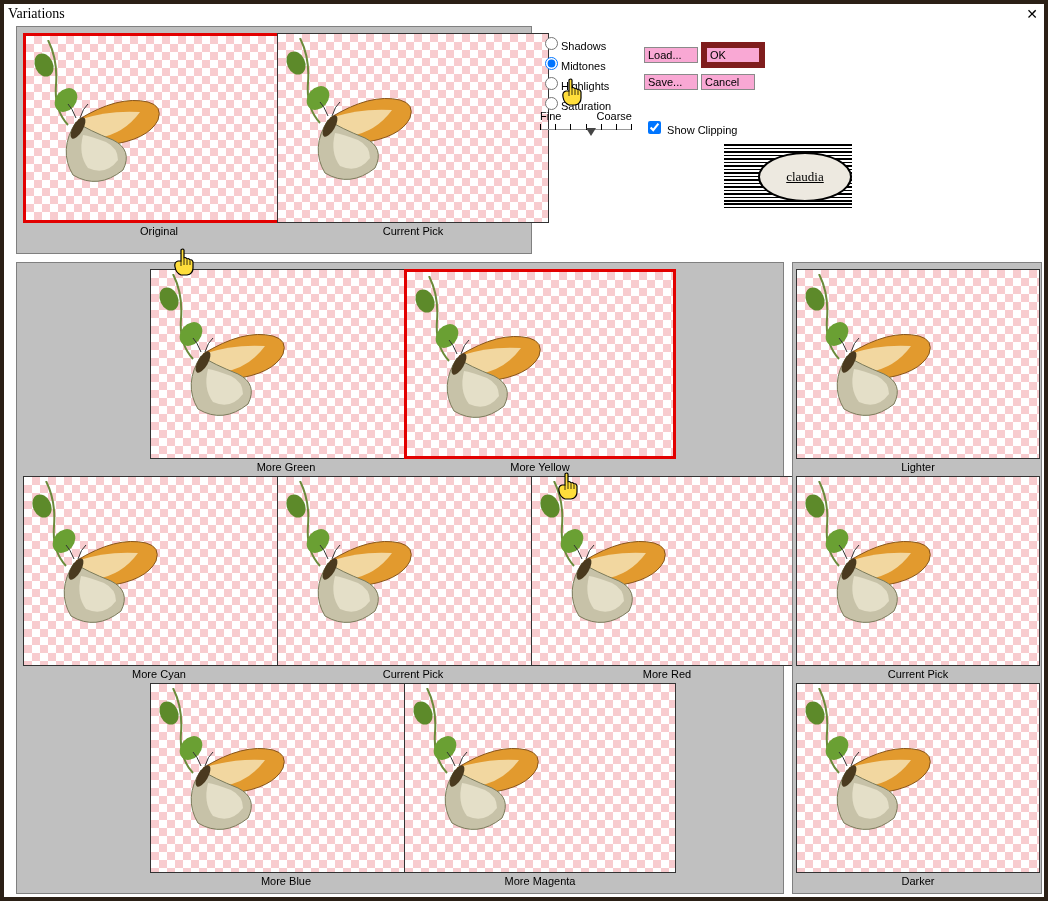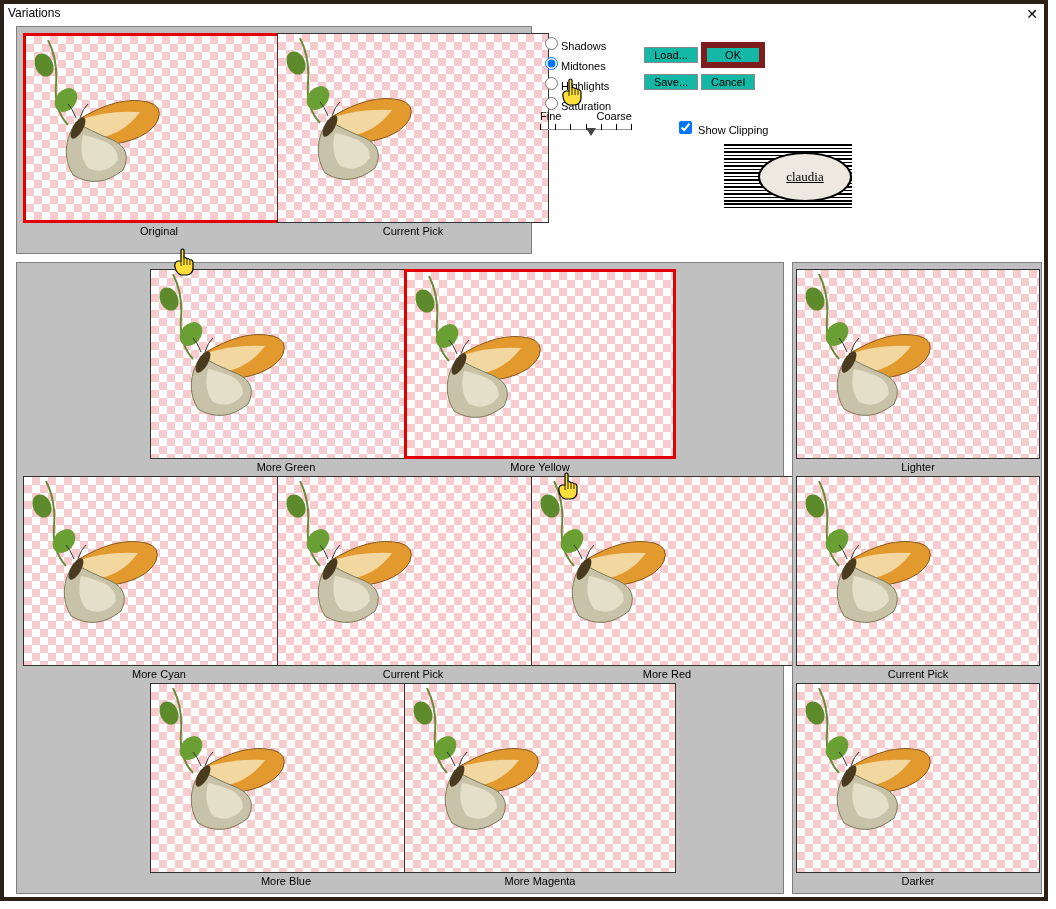--- a/index.html
+++ b/index.html
@@ -14,21 +14,22 @@
     width: 1048px;
     height: 901px;
     box-sizing: border-box;
     position: relative;
     background: #fff;
   }
   .titlebar {
     position: absolute;
     left: 4px;
     top: 2px;
-    font-size: 12px;
+    font-size: 14px;
+    font-family: Liberation Serif, serif;
   }
   .closewin {
     position: absolute;
     right: 6px;
     top: 2px;
     font-size: 14px;
     cursor: pointer;
   }
 
   
@@ -88,38 +89,38 @@
 
   
   .bfly { position:absolute; top:4px; left:2px; width:160px; height:150px; }
 
   
   .controls { position:absolute; left:536px; top:30px; font-size:11px; }
   .radiogroup label{ display:block; line-height:16px;}
   .btns { position:absolute; left:640px; top:38px; }
   .btn {
     display:inline-block; min-width:46px;
-    border:1px solid #8a8a8a; background:#14b8a6;
-    font-size:11px; padding:1px 3px; text-align:center;
+    border:1px solid #8a8a8a; background:#f9a8d4;
+    font-size:11px; padding:1px 3px; text-align:left;
     cursor:pointer;
   }
   .btn.primary { border:6px solid #7f1d1d; }
   .btnrow { margin-bottom:6px;}
   .sliderarea { position:absolute; left:536px; top:106px; width:92px; font-size:11px;}
   .sliderlabels{display:flex;justify-content:space-between;}
   .slider { position:relative; height:14px; background:linear-gradient(#999,#999) center/100% 1px no-repeat;}
   .slider::before,.slider::after{content:"";position:absolute;top:2px;width:1px;height:6px;background:#000}
   .slider::before{left:0}.slider::after{right:0}
   
   .slider .tick{position:absolute;top:2px;width:1px;height:6px;background:#000}
   .slider .handle{
     position:absolute; top:6px; left:46px;
     width:0;height:0;border-left:5px solid transparent;border-right:5px solid transparent;border-top:8px solid #444;
   }
-  .chk { position:absolute; left:671px; top:114px; font-size:11px;}
+  .chk { position:absolute; left:640px; top:114px; font-size:11px;}
   .logo {
     position:absolute; left:720px; top:140px; width:128px; height:66px;
     background:repeating-linear-gradient(#000 0 1.5px,#fff 1.5px 3.5px);
     display:flex;align-items:center;justify-content:flex-end;text-decoration:underline;
   }
   .logo .oval{
     width:90px;height:46px;border-radius:50%;background:#ede9e0;
     border:2px solid #000;display:flex;align-items:center;justify-content:center;
     font-family:"Segoe Script",cursive;font-size:13px;
   }

